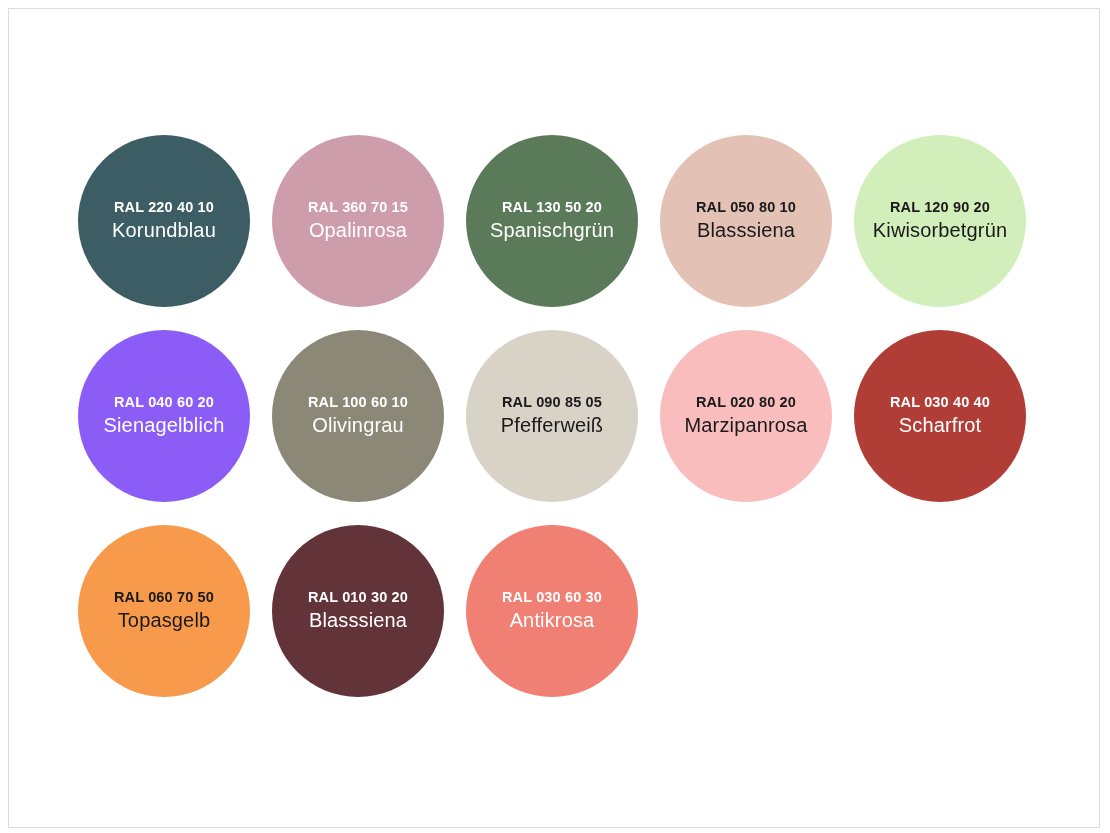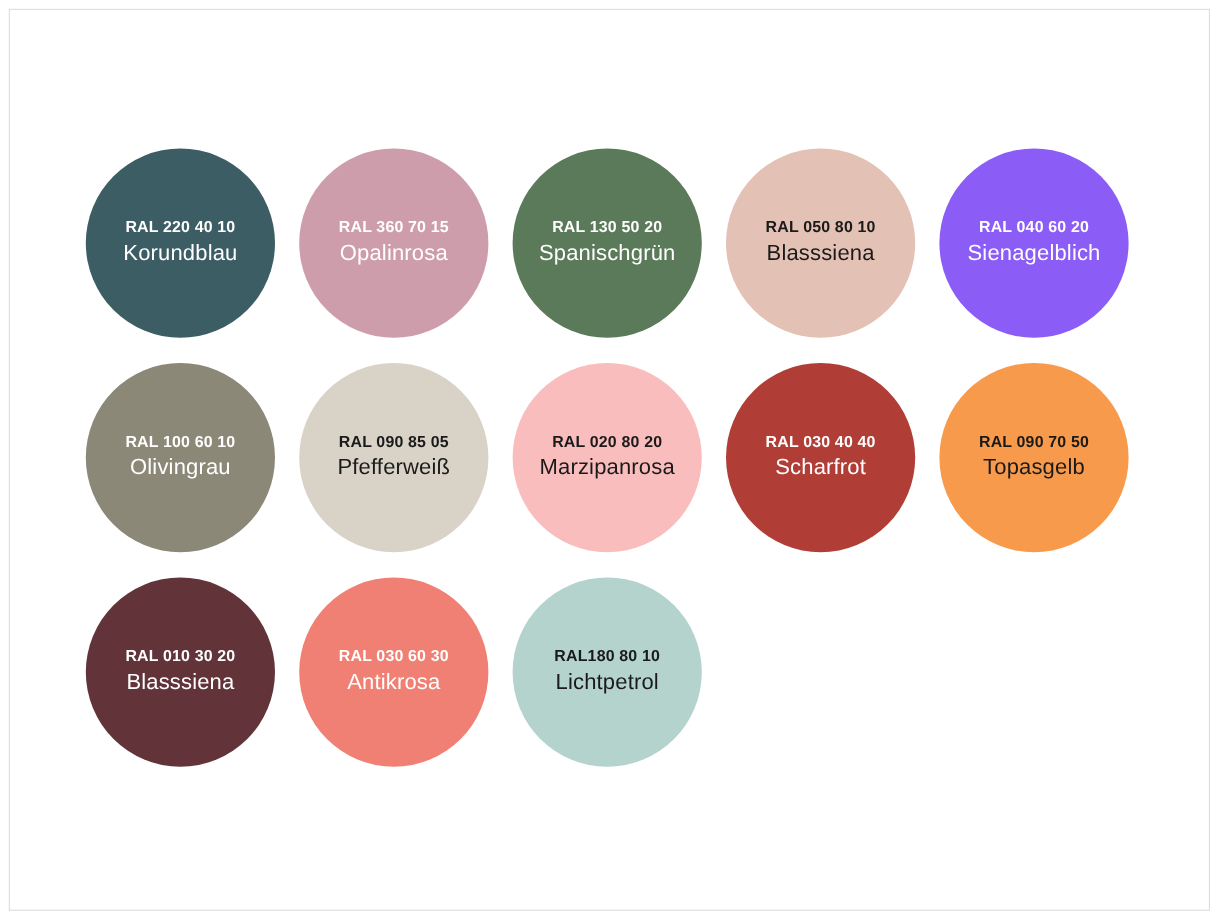--- a/index.html
+++ b/index.html
@@ -93,20 +93,24 @@
         <div class="swatch-name">Opalinrosa</div>
       </div>
       <div class="swatch" style="background: rgb(91, 122, 90); color: rgb(255, 255, 255);">
         <div class="swatch-code">RAL 130 50 20</div>
         <div class="swatch-name">Spanischgrün</div>
       </div>
       <div class="swatch" style="background: rgb(227, 193, 180); color: rgb(26, 26, 26);">
         <div class="swatch-code">RAL 050 80 10</div>
         <div class="swatch-name">Blasssiena</div>
       </div>
+      <div class="swatch" style="background: rgb(210, 238, 186); color: rgb(26, 26, 26);">
+        <div class="swatch-code">RAL 120 90 20</div>
+        <div class="swatch-name">Kiwisorbetgrün</div>
+      </div>
       <div class="swatch" style="background: #8b5cf6; color: rgb(255, 255, 255);">
         <div class="swatch-code">RAL 040 60 20</div>
         <div class="swatch-name">Sienagelblich</div>
       </div>
       <div class="swatch" style="background: rgb(139, 136, 120); color: rgb(255, 255, 255);">
         <div class="swatch-code">RAL 100 60 10</div>
         <div class="swatch-name">Olivingrau</div>
       </div>
       <div class="swatch" style="background: rgb(217, 210, 199); color: rgb(26, 26, 26);">
         <div class="swatch-code">RAL 090 85 05</div>
@@ -114,30 +118,26 @@
       </div>
       <div class="swatch" style="background: rgb(249, 189, 189); color: rgb(26, 26, 26);">
         <div class="swatch-code">RAL 020 80 20</div>
         <div class="swatch-name">Marzipanrosa</div>
       </div>
       <div class="swatch" style="background: rgb(176, 62, 55); color: rgb(255, 255, 255);">
         <div class="swatch-code">RAL 030 40 40</div>
         <div class="swatch-name">Scharfrot</div>
       </div>
       <div class="swatch" style="background: rgb(248, 154, 76); color: rgb(26, 26, 26);">
-        <div class="swatch-code">RAL 090 70 50</div>
+        <div class="swatch-code">RAL 060 70 50</div>
         <div class="swatch-name">Topasgelb</div>
       </div>
       <div class="swatch" style="background: rgb(98, 52, 58); color: rgb(255, 255, 255);">
         <div class="swatch-code">RAL 010 30 20</div>
         <div class="swatch-name">Blasssiena</div>
       </div>
       <div class="swatch" style="background: rgb(240, 127, 116); color: rgb(255, 255, 255);">
         <div class="swatch-code">RAL 030 60 30</div>
         <div class="swatch-name">Antikrosa</div>
       </div>
-      <div class="swatch" style="background: rgb(179, 211, 204); color: rgb(26, 26, 26);">
-        <div class="swatch-code">RAL180 80 10</div>
-        <div class="swatch-name">Lichtpetrol</div>
-      </div>
     </div>
 
 </div>
 
 </body></html>

